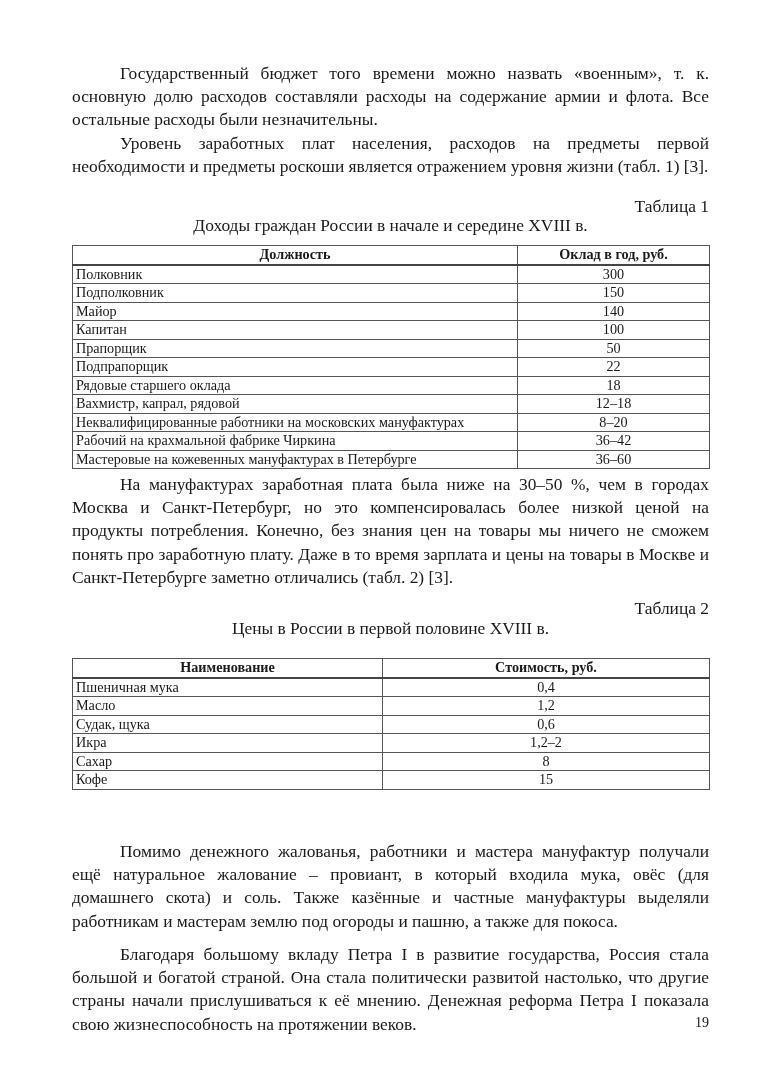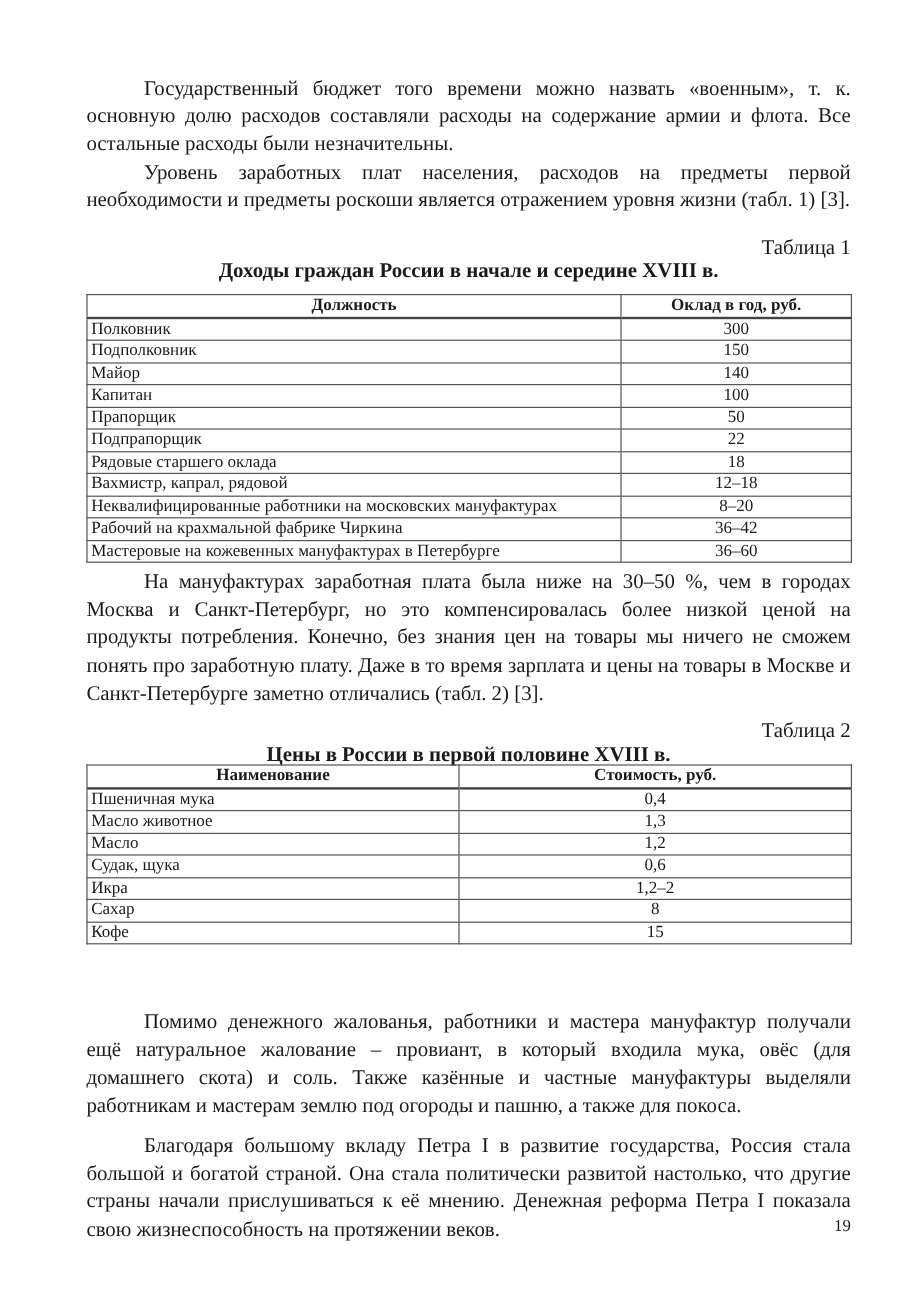--- a/index.html
+++ b/index.html
@@ -12,21 +12,21 @@
   .para {
     position: absolute; left: 0; width: 637px;
     font-size: 17.4px; line-height: 23.2px;
     text-align: justify; text-indent: 48px; margin: 0;
   }
   .table-label {
     position: absolute; right: 0; font-size: 17.4px; line-height: 20px; text-align: right;
   }
   .table-title {
     position: absolute; left: 0; width: 637px; text-align: center;
-    font-size: 17.4px; line-height: 20px; font-weight: bold;
+    font-size: 17.4px; line-height: 20px;
   }
   table.doc {
     position: absolute; left: 0; width: 637px;
     border-collapse: collapse; table-layout: fixed;
     font-size: 14.2px;
   }
   table.doc th, table.doc td {
     border: 1px solid #555; padding: 0 3px; height: 17.5px; line-height: 17px;
     white-space: nowrap; overflow: hidden;
   }
@@ -107,39 +107,35 @@
           <td class="val">36–60</td>
         </tr>
     </tbody>
   </table>
 
   <p class="para" style="top:473px;">На мануфактурах заработная плата была ниже на 30–50 %, чем в городах Москва и Санкт-Петербург, но это компенсировалась более низкой ценой на продукты потребления. Конечно, без знания цен на товары мы ничего не сможем понять про заработную плату. Даже в то время зарплата и цены на товары в Москве и Санкт-Петербурге заметно отличались (табл. 2) [3].</p>
 
   <div class="table-label" style="top:598px;">Таблица 2</div>
   <div class="table-title" style="top:618px;">Цены в России в первой половине XVIII в.</div>
 
-  <table class="doc" style="top:637px;">
+  <table class="doc" style="top:658px;">
     <colgroup>
         <col style="width:310px">
         <col style="width:327px">
       </colgroup>
     <thead>
       <tr>
         <th>Наименование</th>
         <th>Стоимость, руб.</th>
       </tr>
     </thead>
     <tbody>
       <tr>
           <td class="name">Пшеничная мука</td>
           <td class="val">0,4</td>
-        </tr>
-      <tr>
-          <td class="name">Масло животное</td>
-          <td class="val">1,3</td>
         </tr>
       <tr>
           <td class="name">Масло</td>
           <td class="val">1,2</td>
         </tr>
       <tr>
           <td class="name">Судак, щука</td>
           <td class="val">0,6</td>
         </tr>
       <tr>

